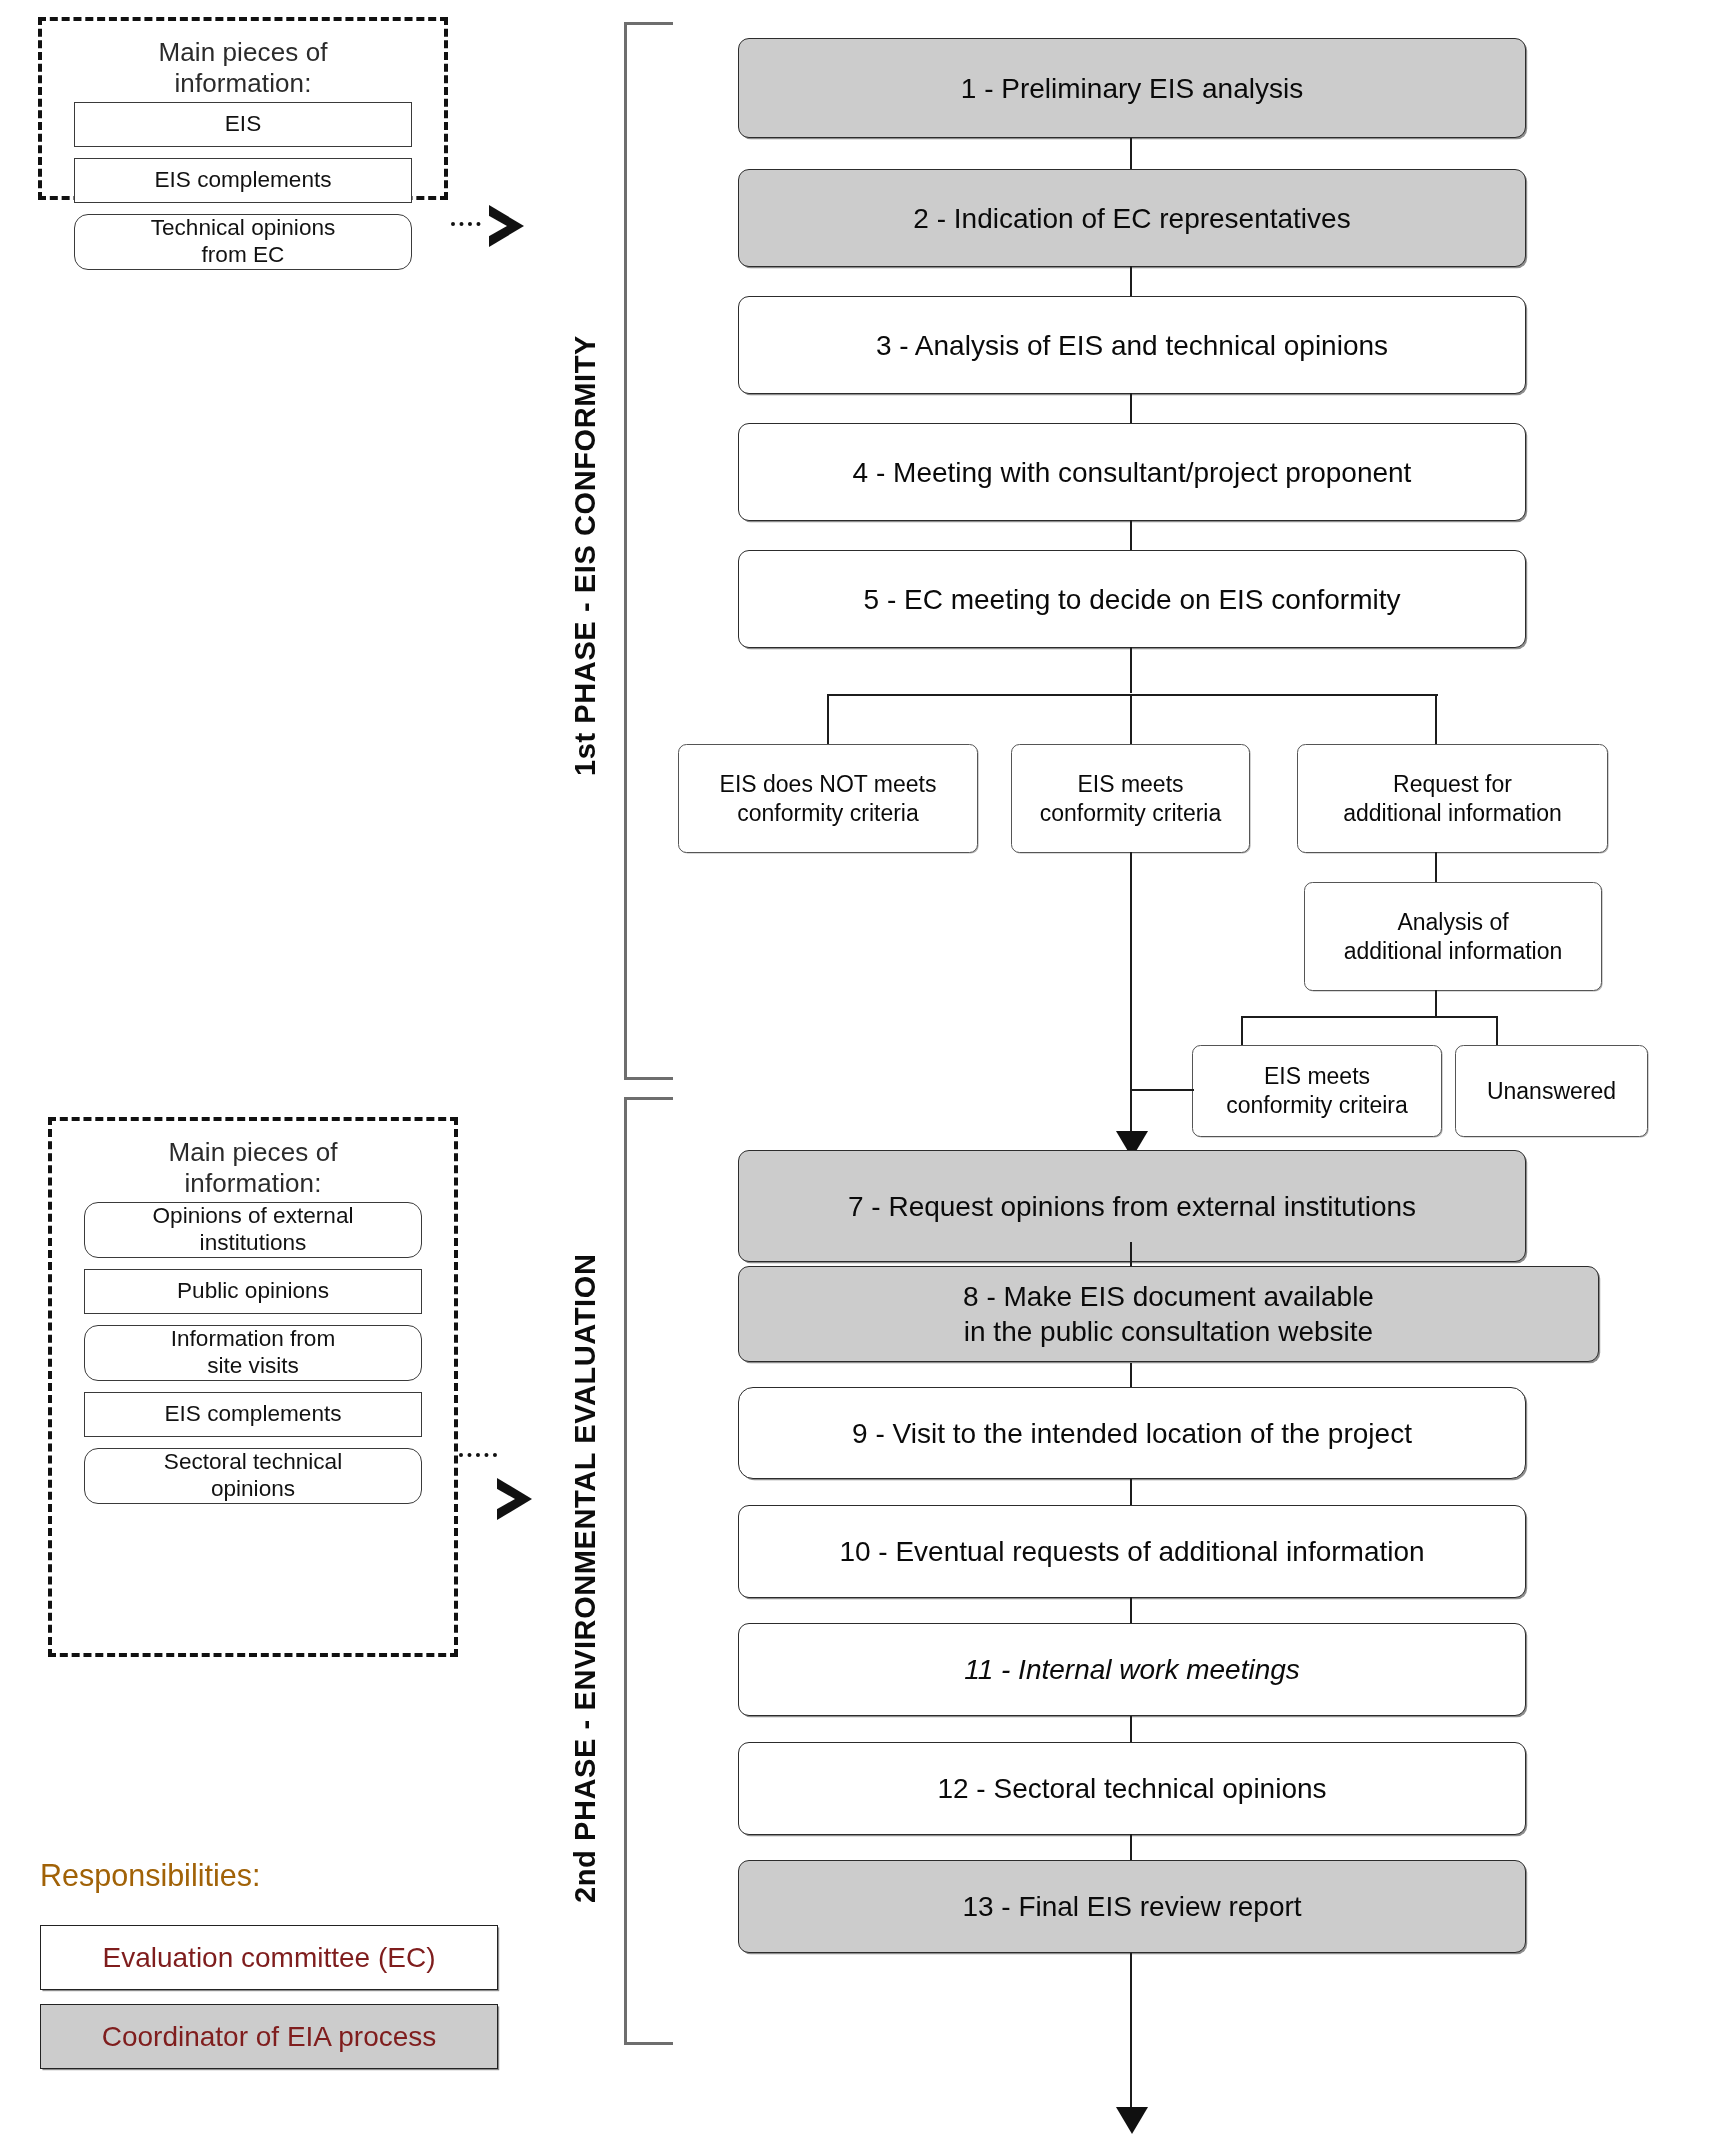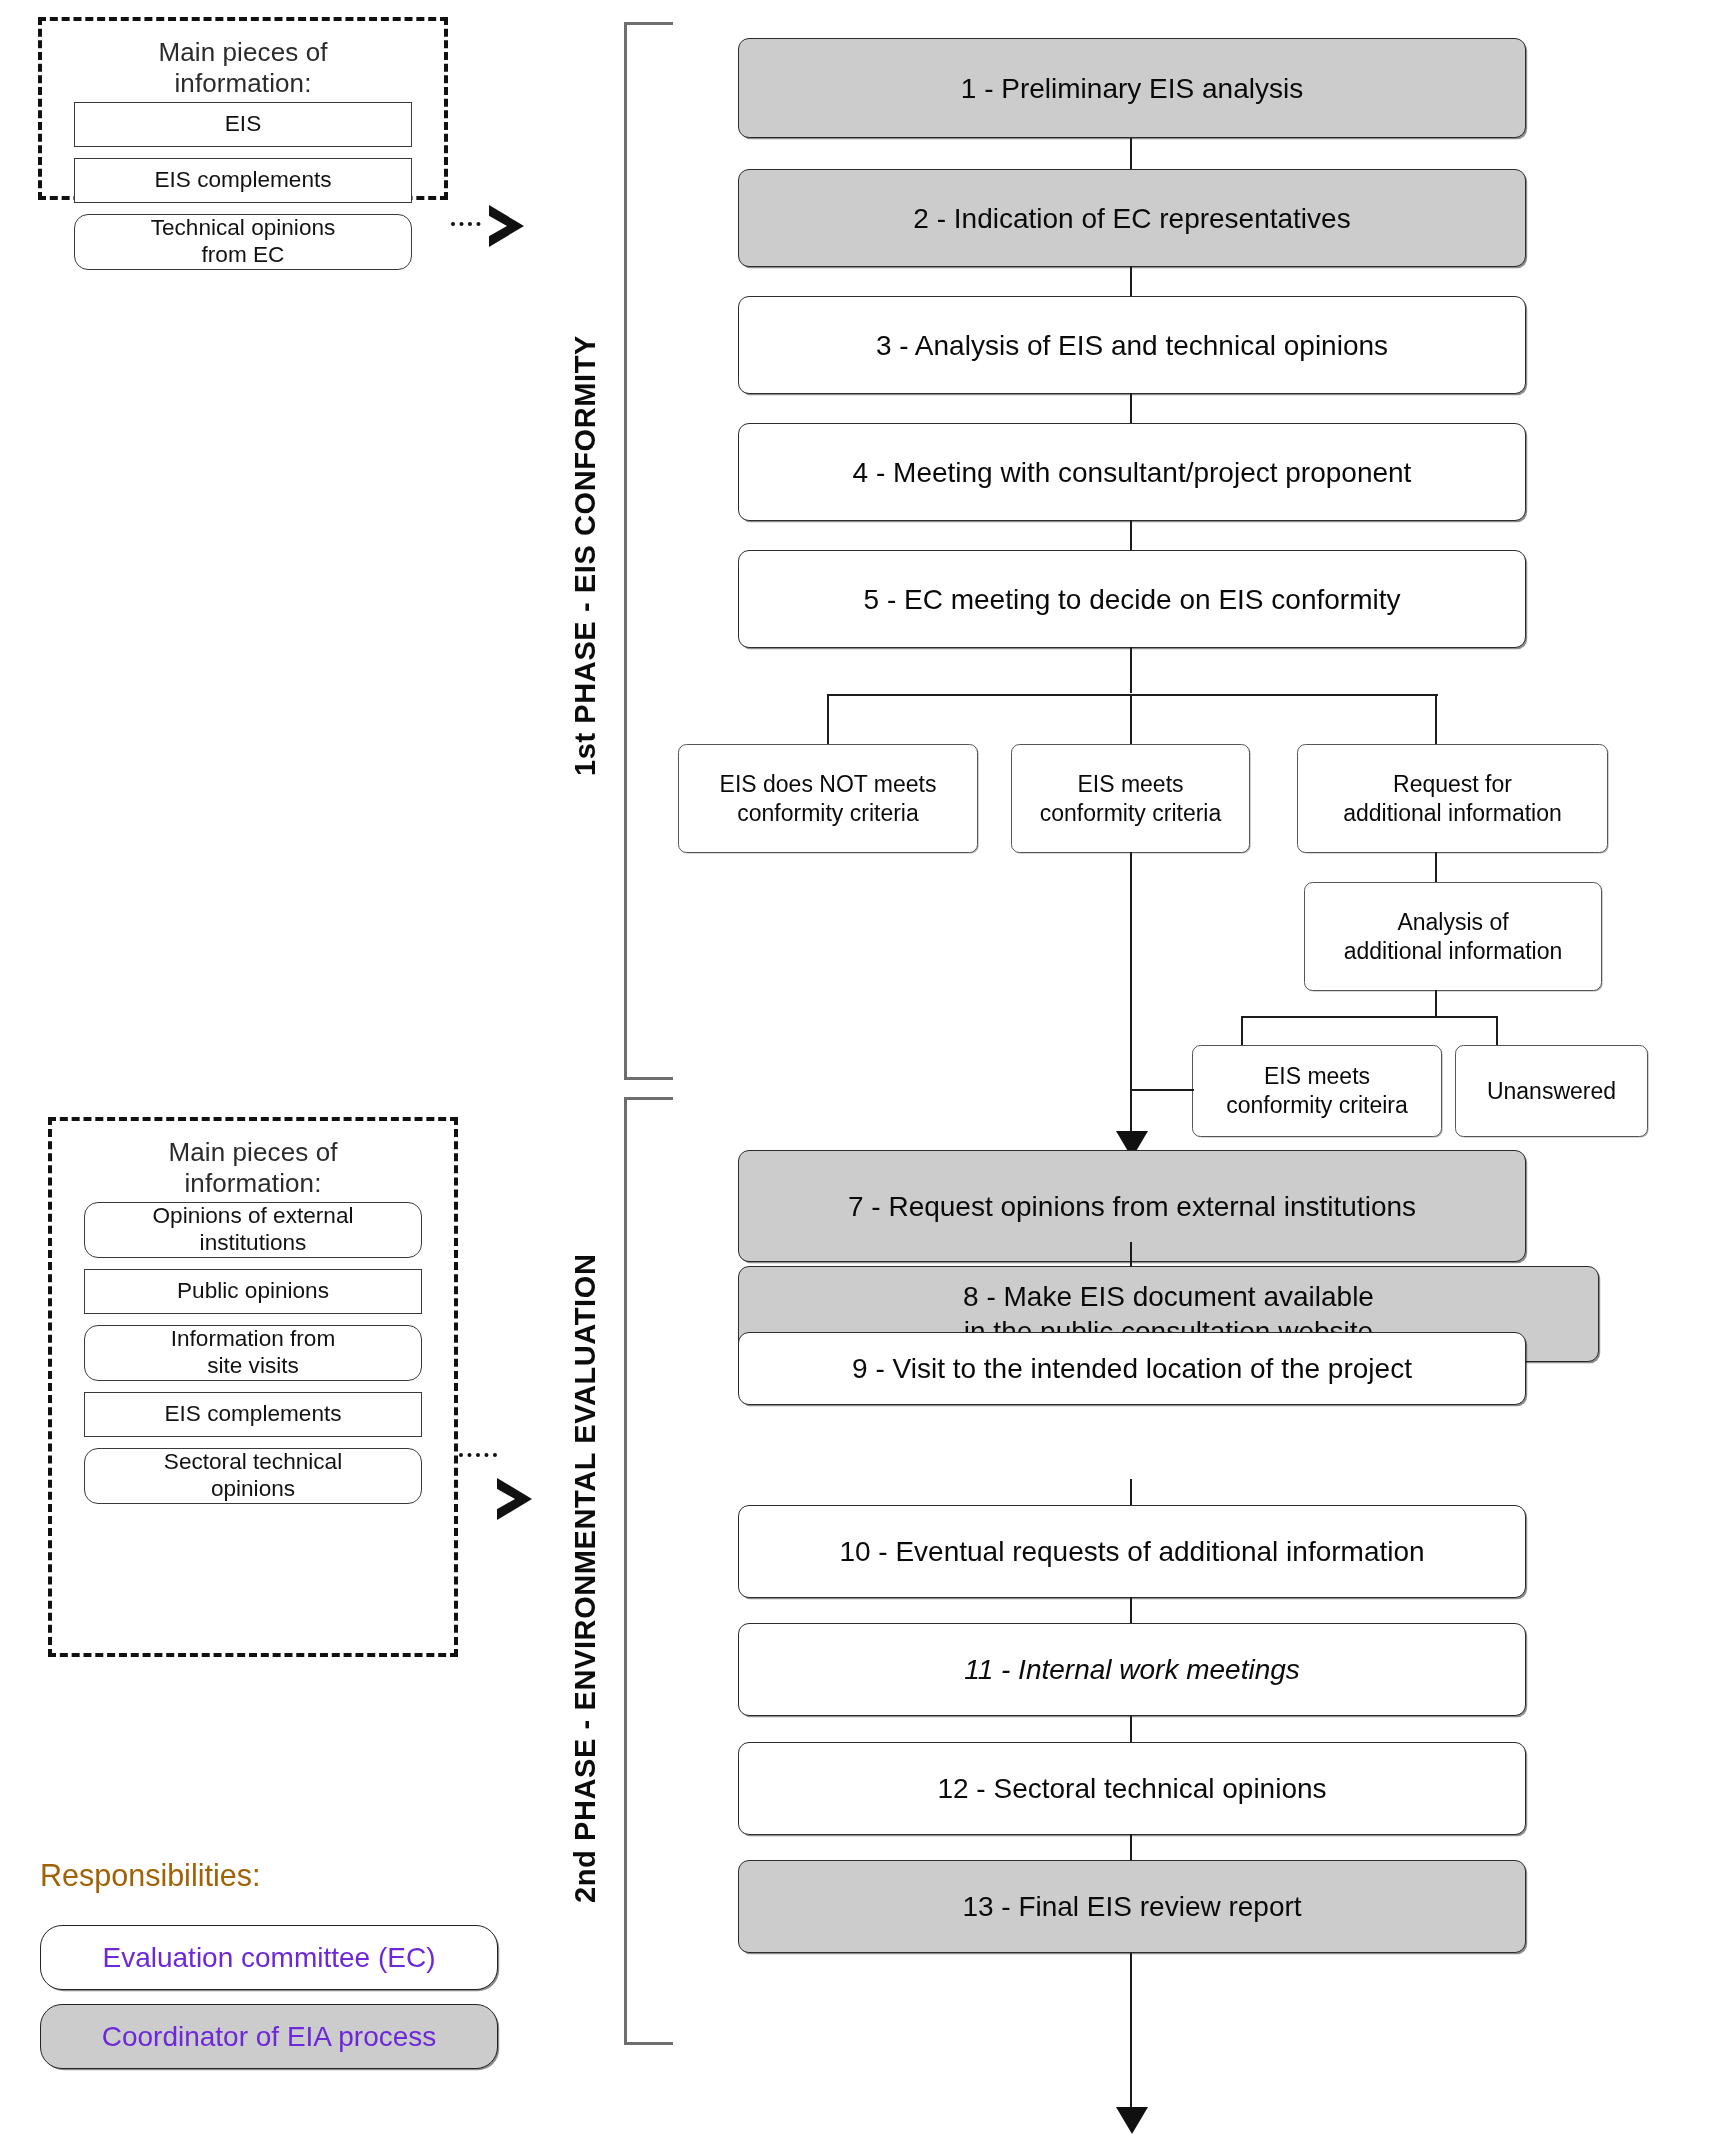--- a/index.html
+++ b/index.html
@@ -131,26 +131,26 @@
     border-left:23px solid #ffffff;
   }
 
   
   .legend-title{
     font-size:30.5px;
     color:#a16207;
   }
   .legend-box{
     border:1.8px solid #222222;
-    border-radius:22px;
+    border-radius:0;
     display:flex;
     align-items:center;
     justify-content:center;
     font-size:28px;
-    color:#6d28d9;
+    color:#7f1d1d;
     background:#ffffff;
     box-sizing:border-box;
     box-shadow:1.8px 1.8px 0 -0.6px rgba(0,0,0,.45);
   }
   .legend-box.filled{background:#cccccc;}
 </style>
 </head>
 <body>
 
 <div id="root">
@@ -307,21 +307,21 @@
   <div class="abs vline" style="left:1130px;top:1242px;height:26px;"></div>
 
   <div class="abs node filled" style="left:738px;top:1266px;width:861px;height:96px;">
     <span>
       <span>8 - Make EIS document available</span><br>
       <span>in the public consultation website</span>
     </span>
   </div>
   <div class="abs vline" style="left:1130px;top:1363px;height:26px;"></div>
 
-  <div class="abs node" style="left:738px;top:1332px;width:788px;height:73px;">
+  <div class="abs node" style="left:738px;top:1387px;width:788px;height:92px;border-radius:15px;">
     <span>9 - Visit to the intended location of the project</span>
   </div>
   <div class="abs vline" style="left:1130px;top:1479px;height:27px;"></div>
 
   <div class="abs node" style="left:738px;top:1505px;width:788px;height:93px;">
     <span>10 - Eventual requests of additional information</span>
   </div>
   <div class="abs vline" style="left:1130px;top:1597px;height:27px;"></div>
 
   <div class="abs node" style="left:738px;top:1623px;width:788px;height:93px;font-style:italic;">

